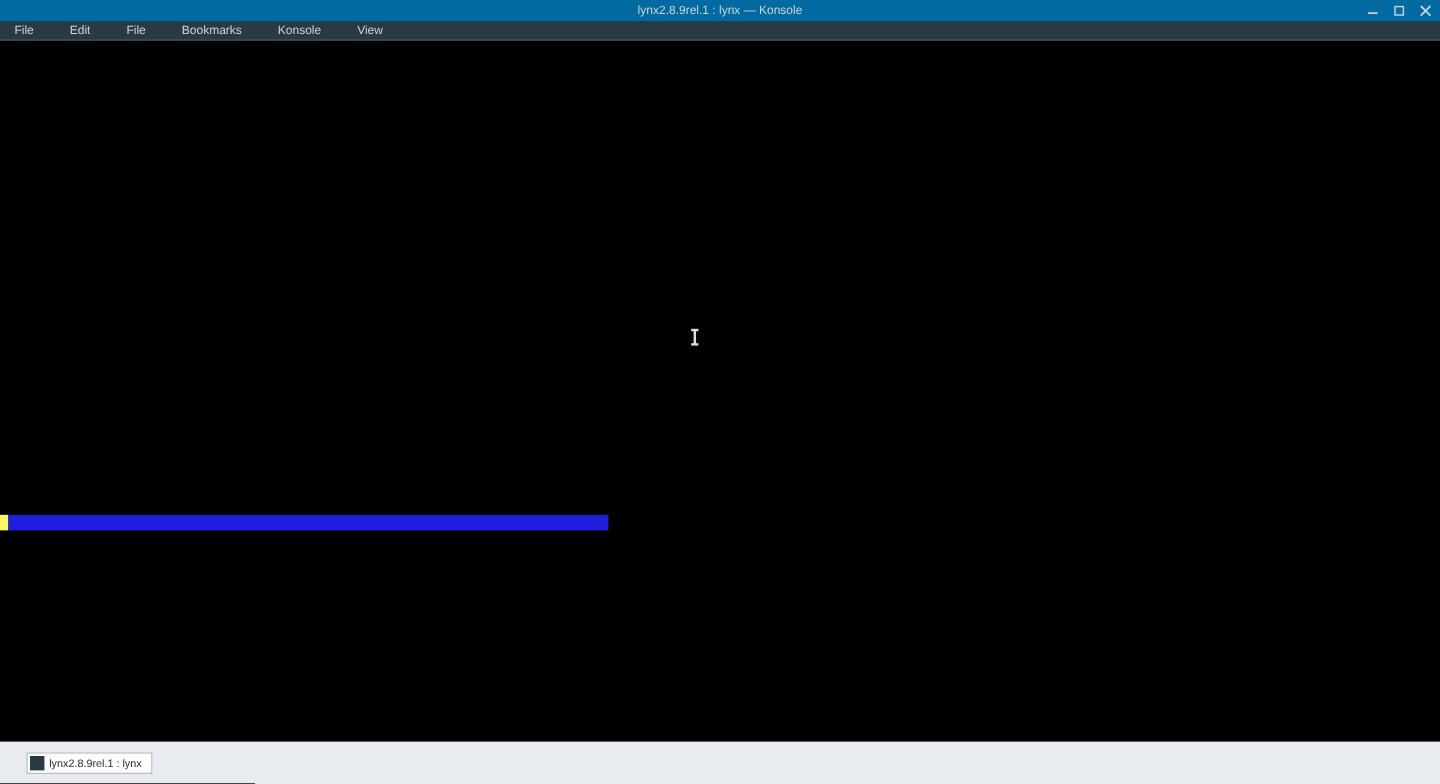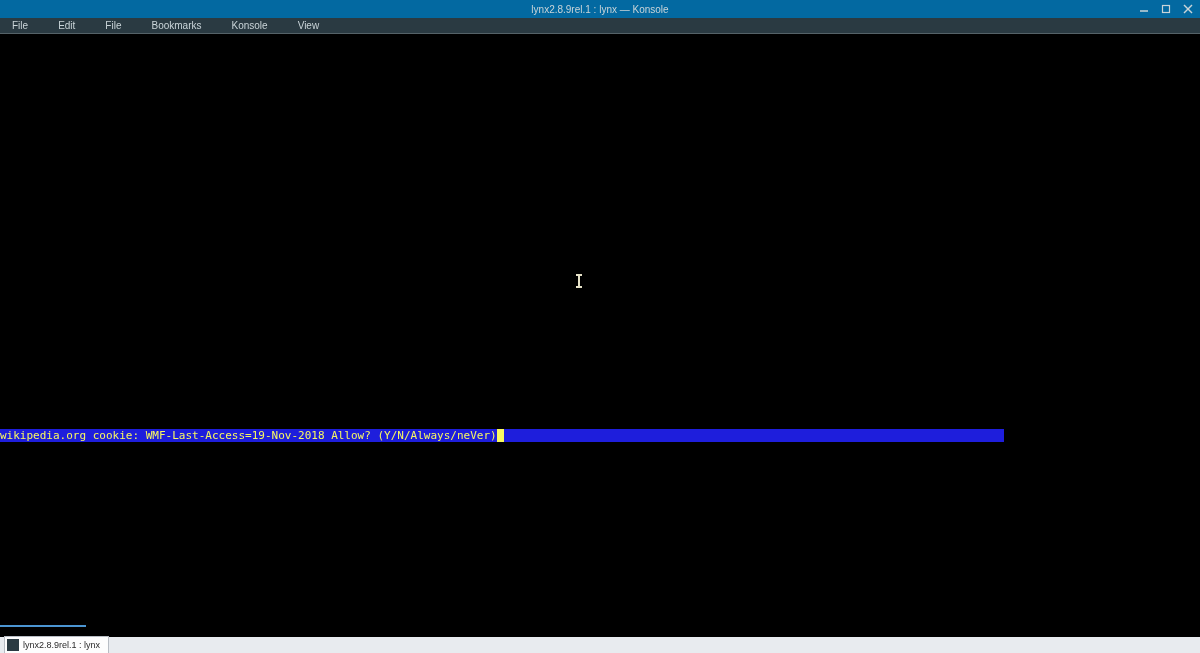--- a/index.html
+++ b/index.html
@@ -110,24 +110,25 @@
     }
     .prompt-fill {
       background: #1e1edc;
       height: 13px;
     }
     .taskbar {
       position: absolute;
       bottom: 0;
       left: 0;
       right: 0;
-      height: 16px;
+      height: 35px;
       background: #e8ebef;
       display: flex;
       align-items: center;
+      padding-left: 18px;
     }
     .taskbar-tab {
       height: 18px;
       margin-left: 4px;
       padding: 0 8px 0 2px;
       background: #fdfdfd;
       border: 1px solid #b8bdc4;
       display: flex;
       align-items: center;
       gap: 4px;
@@ -179,21 +180,20 @@
   <span class="menu-item">Edit</span>
   <span class="menu-item">File</span>
   <span class="menu-item">Bookmarks</span>
   <span class="menu-item">Konsole</span>
   <span class="menu-item">View</span>
 </div>
 
 <div class="terminal-area">
   <div class="text-cursor"></div>
   <div class="prompt-row">
-    <span class="prompt-text">wikipedia.org cookie: WMF-Last-Access=19-Nov-2018 Allow? (Y/N/Always/neVer)</span>
     <span class="prompt-cursor"></span>
     <span class="prompt-fill" style="width:500px"></span>
   </div>
 </div>
 
 <div class="active-tab-indicator"></div>
 
 <div class="taskbar">
   <div class="taskbar-tab">
     <span class="taskbar-icon"></span>

